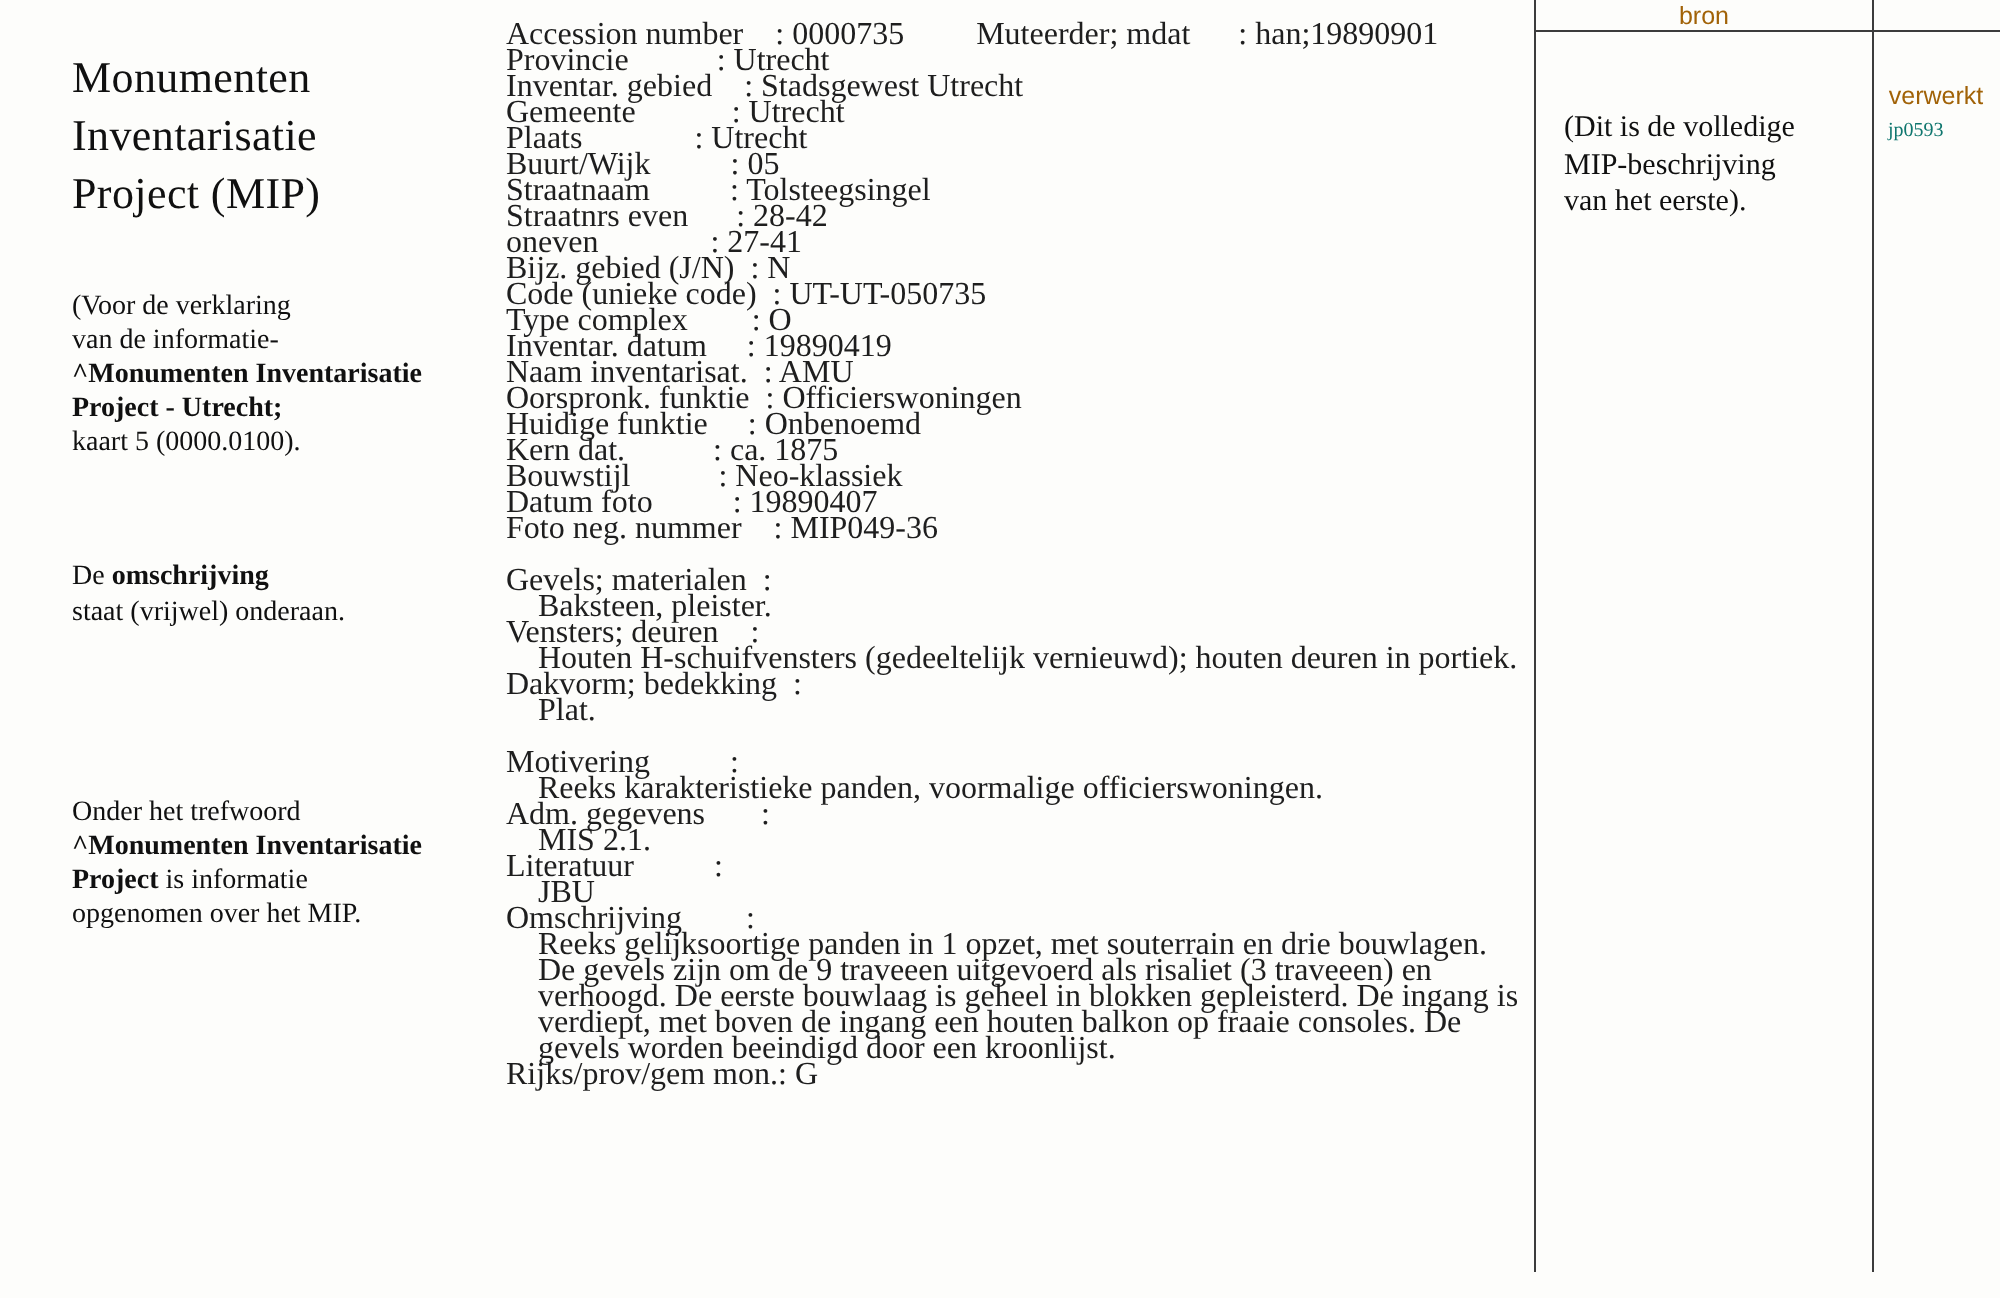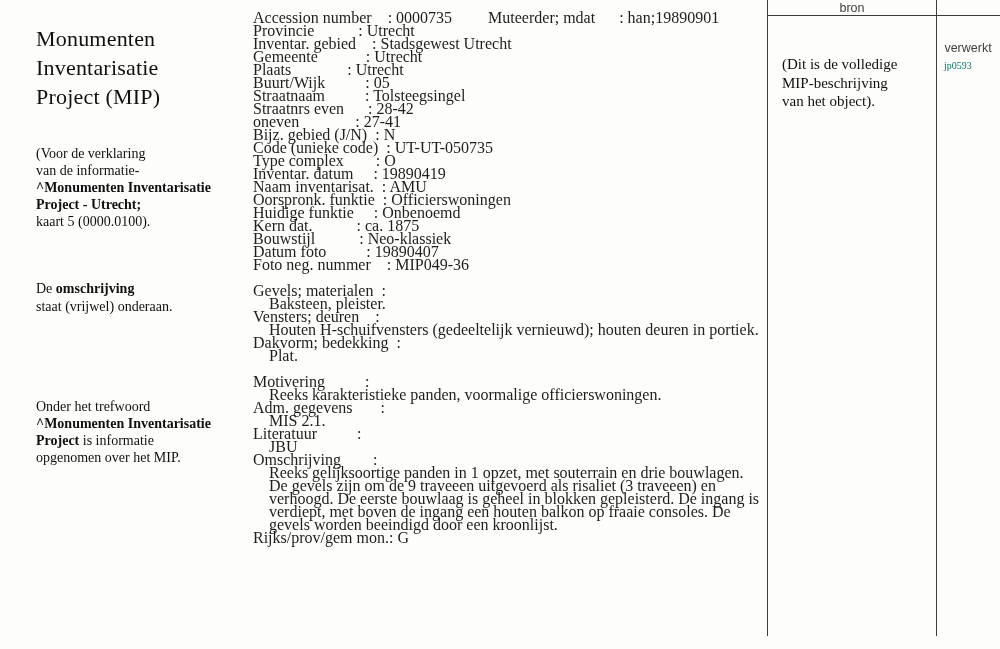--- a/index.html
+++ b/index.html
@@ -35,21 +35,21 @@
   .mono-line { height:13px; }
 
   
   .vline { position:absolute; top:0; width:1px; height:636px; background:#3c3c3c; }
   .vline-left { left:767px; }
   .vline-mid  { left:936px; }
   .hline { position:absolute; top:15px; left:767px; width:233px; height:1px; background:#3c3c3c; }
   .col-header {
     position:absolute; top:1px;
     font-family:"Liberation Sans", sans-serif;
-    font-size:12.5px; color:#404040; text-align:center;
+    font-size:12.5px; color:#a16207; text-align:center;
   }
   .bron-h     { left:768px; width:168px; }
   .verwerkt-h { left:937px; width:62px;margin-top:40px; }
   .bron-note {
     position:absolute; left:782px; top:27px;
     font-size:15px; line-height:18.5px; color:#101010;margin-top:28px;
   }
   .bron-note > div { white-space:nowrap; }
   .verwerkt-value {
     position:absolute; left:944px; top:60px;
@@ -95,19 +95,19 @@
     <div class="vline vline-left"></div>
     <div class="vline vline-mid"></div>
     <div class="hline"></div>
 
     <div class="col-header bron-h">bron</div>
     <div class="col-header verwerkt-h">verwerkt</div>
 
     <div class="bron-note">
         <div class="bron-note-line">(Dit is de volledige</div>
         <div class="bron-note-line">MIP-beschrijving</div>
-        <div class="bron-note-line">van het object).</div>
+        <div class="bron-note-line">van het eerste).</div>
       </div>
 
     <div class="verwerkt-value">jp0593</div>
   </div>
 
 </div>
 
 </body></html>

